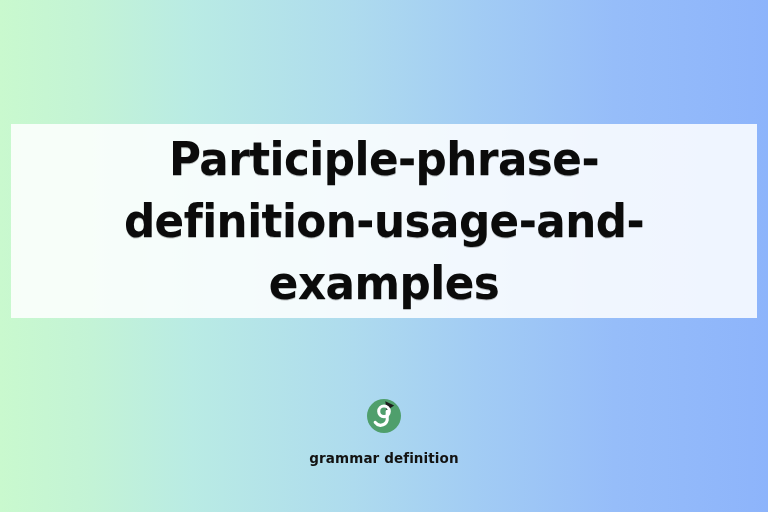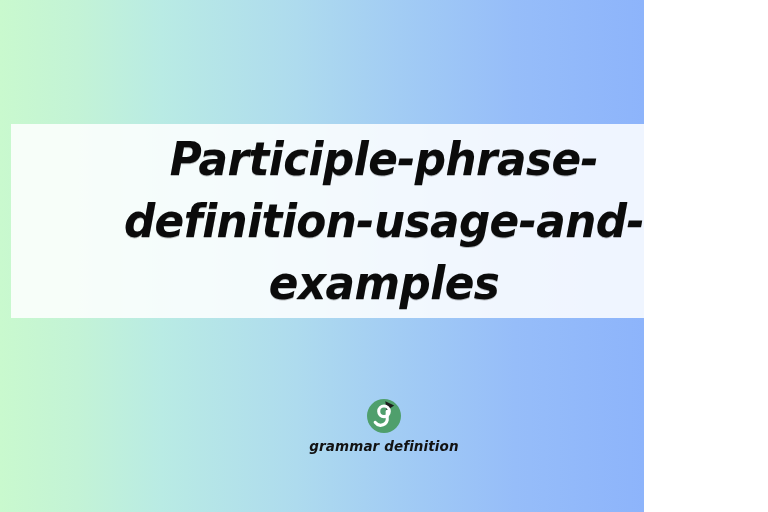--- a/index.html
+++ b/index.html
@@ -8,34 +8,33 @@
   }
   body {
     width: 768px;
     height: 512px;
     overflow: hidden;
     font-family: "Liberation Sans", sans-serif;
   }
 
   #banner {
     position: relative;
-    width: 644px;
+    width: 768px;
     height: 512px;
     box-sizing: border-box;
     background: linear-gradient(
         to right,
         #c9f9ce 0%,
         #c3f3d6 12%,
         #b9ebe4 25%,
         #aedbee 46%,
         #a2ccf4 62%,
         #96bdf9 80%,
         #8db4fb 100%);
     overflow: hidden;
-    font-style: italic;
   }
 
   
   #title-card {
     position: absolute;
     left: 11px;
     top: 124px;
     width: 746px;
     height: 194px;
     background: rgba(255,255,255,0.86);
@@ -80,21 +79,21 @@
     height: 36px;
   }
 
   #logo-mark svg {
     display: block;
     width: 36px;
     height: 36px;
   }
 
   #logo-wordmark {
-    margin-top: 4px;
+    margin-top: 16px;
     font-family: "DejaVu Sans", sans-serif;
     font-weight: 700;
     font-size: 13.5px;
     line-height: 16px;
     letter-spacing: 0.1px;
     color: #121212;
     white-space: nowrap;
   }
 </style>
 </head>

